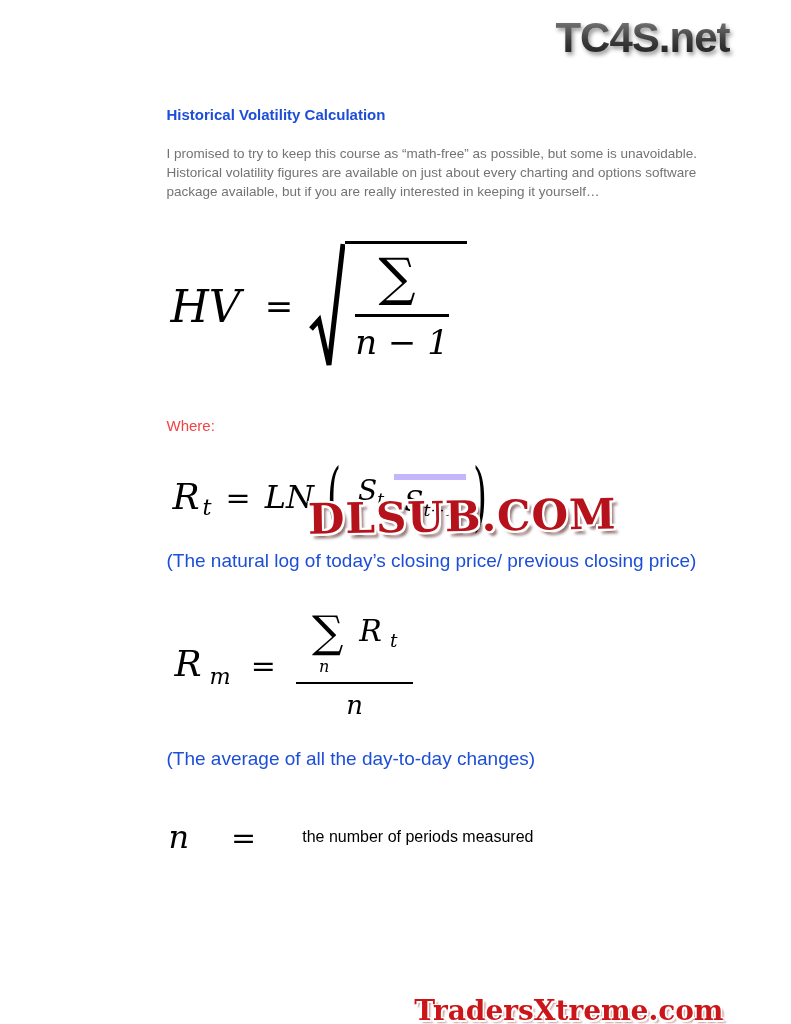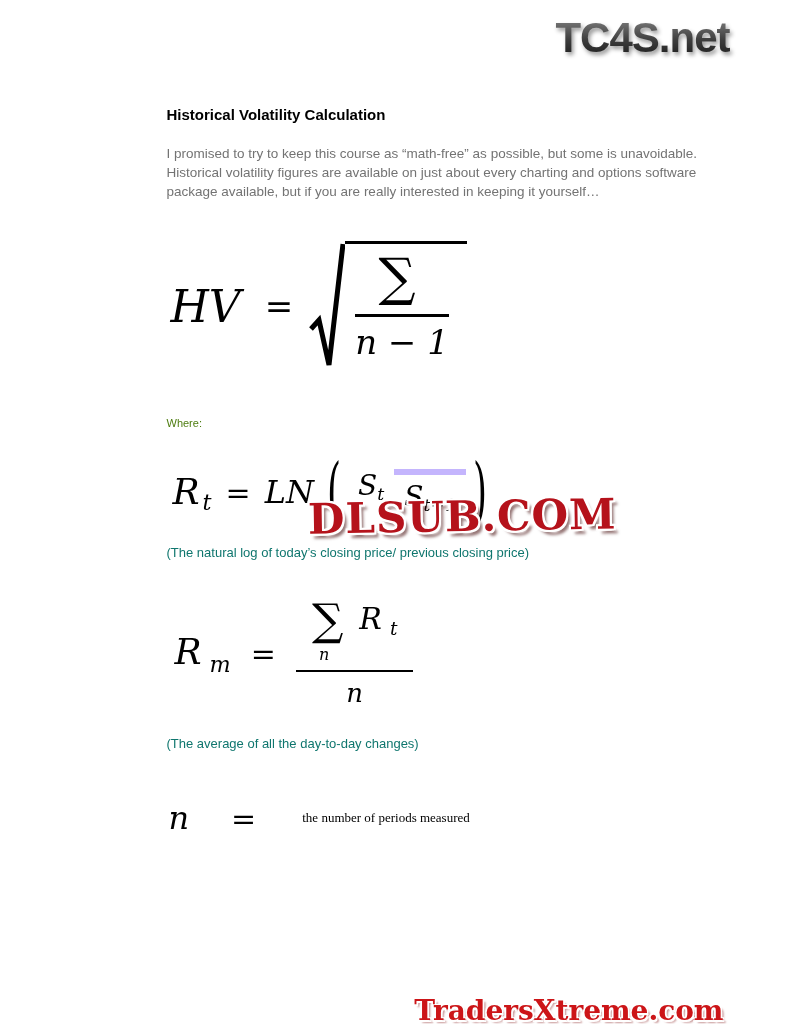--- a/index.html
+++ b/index.html
@@ -28,27 +28,27 @@
     background: linear-gradient(180deg, #8a8a8a 0%, #3c3c3c 55%, #161616 100%);
     -webkit-background-clip: text;
     background-clip: text;
     -webkit-text-fill-color: transparent;
     filter: drop-shadow(2px 3px 2px rgba(0,0,0,0.4));
   }
 
   
   .content { position: absolute; left: 117px; top: 0; width: 566px; }
 
-  .doc-title { margin-top: 94px; font-size: 15px; font-weight: bold; color: #000000; }
+  .doc-title { margin-top: 94px; font-size: 15px; font-weight: bold; color: #1d4ed8; }
 
   .intro { margin-top: 21px; font-size: 13.5px; line-height: 1.42; color: #737373; }
 
-  .plain { font-size: 11px; color: #4d7c0f; }
+  .plain { font-size: 15px; color: #ef4444; }
   .where-label { margin-top: 46px; }
-  .caption { font-size: 13px; color: #0f766e; }
+  .caption { font-size: 19px; color: #1d4ed8; }
   .rt-caption { margin-top: 30px; }
   .rm-caption { margin-top: 28px; }
 
   
   .formula {
     display: flex;
     align-items: center;
     font-family: "DejaVu Serif", serif;
     font-style: italic;
     color: #000;
@@ -113,21 +113,21 @@
     border-top: 2.5px solid #000;
     text-align: center;
     font-size: 26px;
     padding-top: 6px;
   }
 
   
   .n-formula { margin-top: 48px; margin-left: 2px; }
   .n-lhs { font-size: 32px; }
   .n-eq { font-size: 30px; font-style: normal; margin-left: 42px; }
-  .n-caption { font-family: Liberation Serif, serif; font-style: normal; font-size: 13px; margin-left: 46px; }
+  .n-caption { font-family: Liberation Sans, sans-serif; font-style: normal; font-size: 16px; margin-left: 46px; }
 
   
   .dlsub-watermark {
     position: absolute;
     left: 258px;
     top: 480px;
     font-family: "DejaVu Serif", serif;
     font-weight: 900;
     font-size: 42px;
     letter-spacing: 1px;

